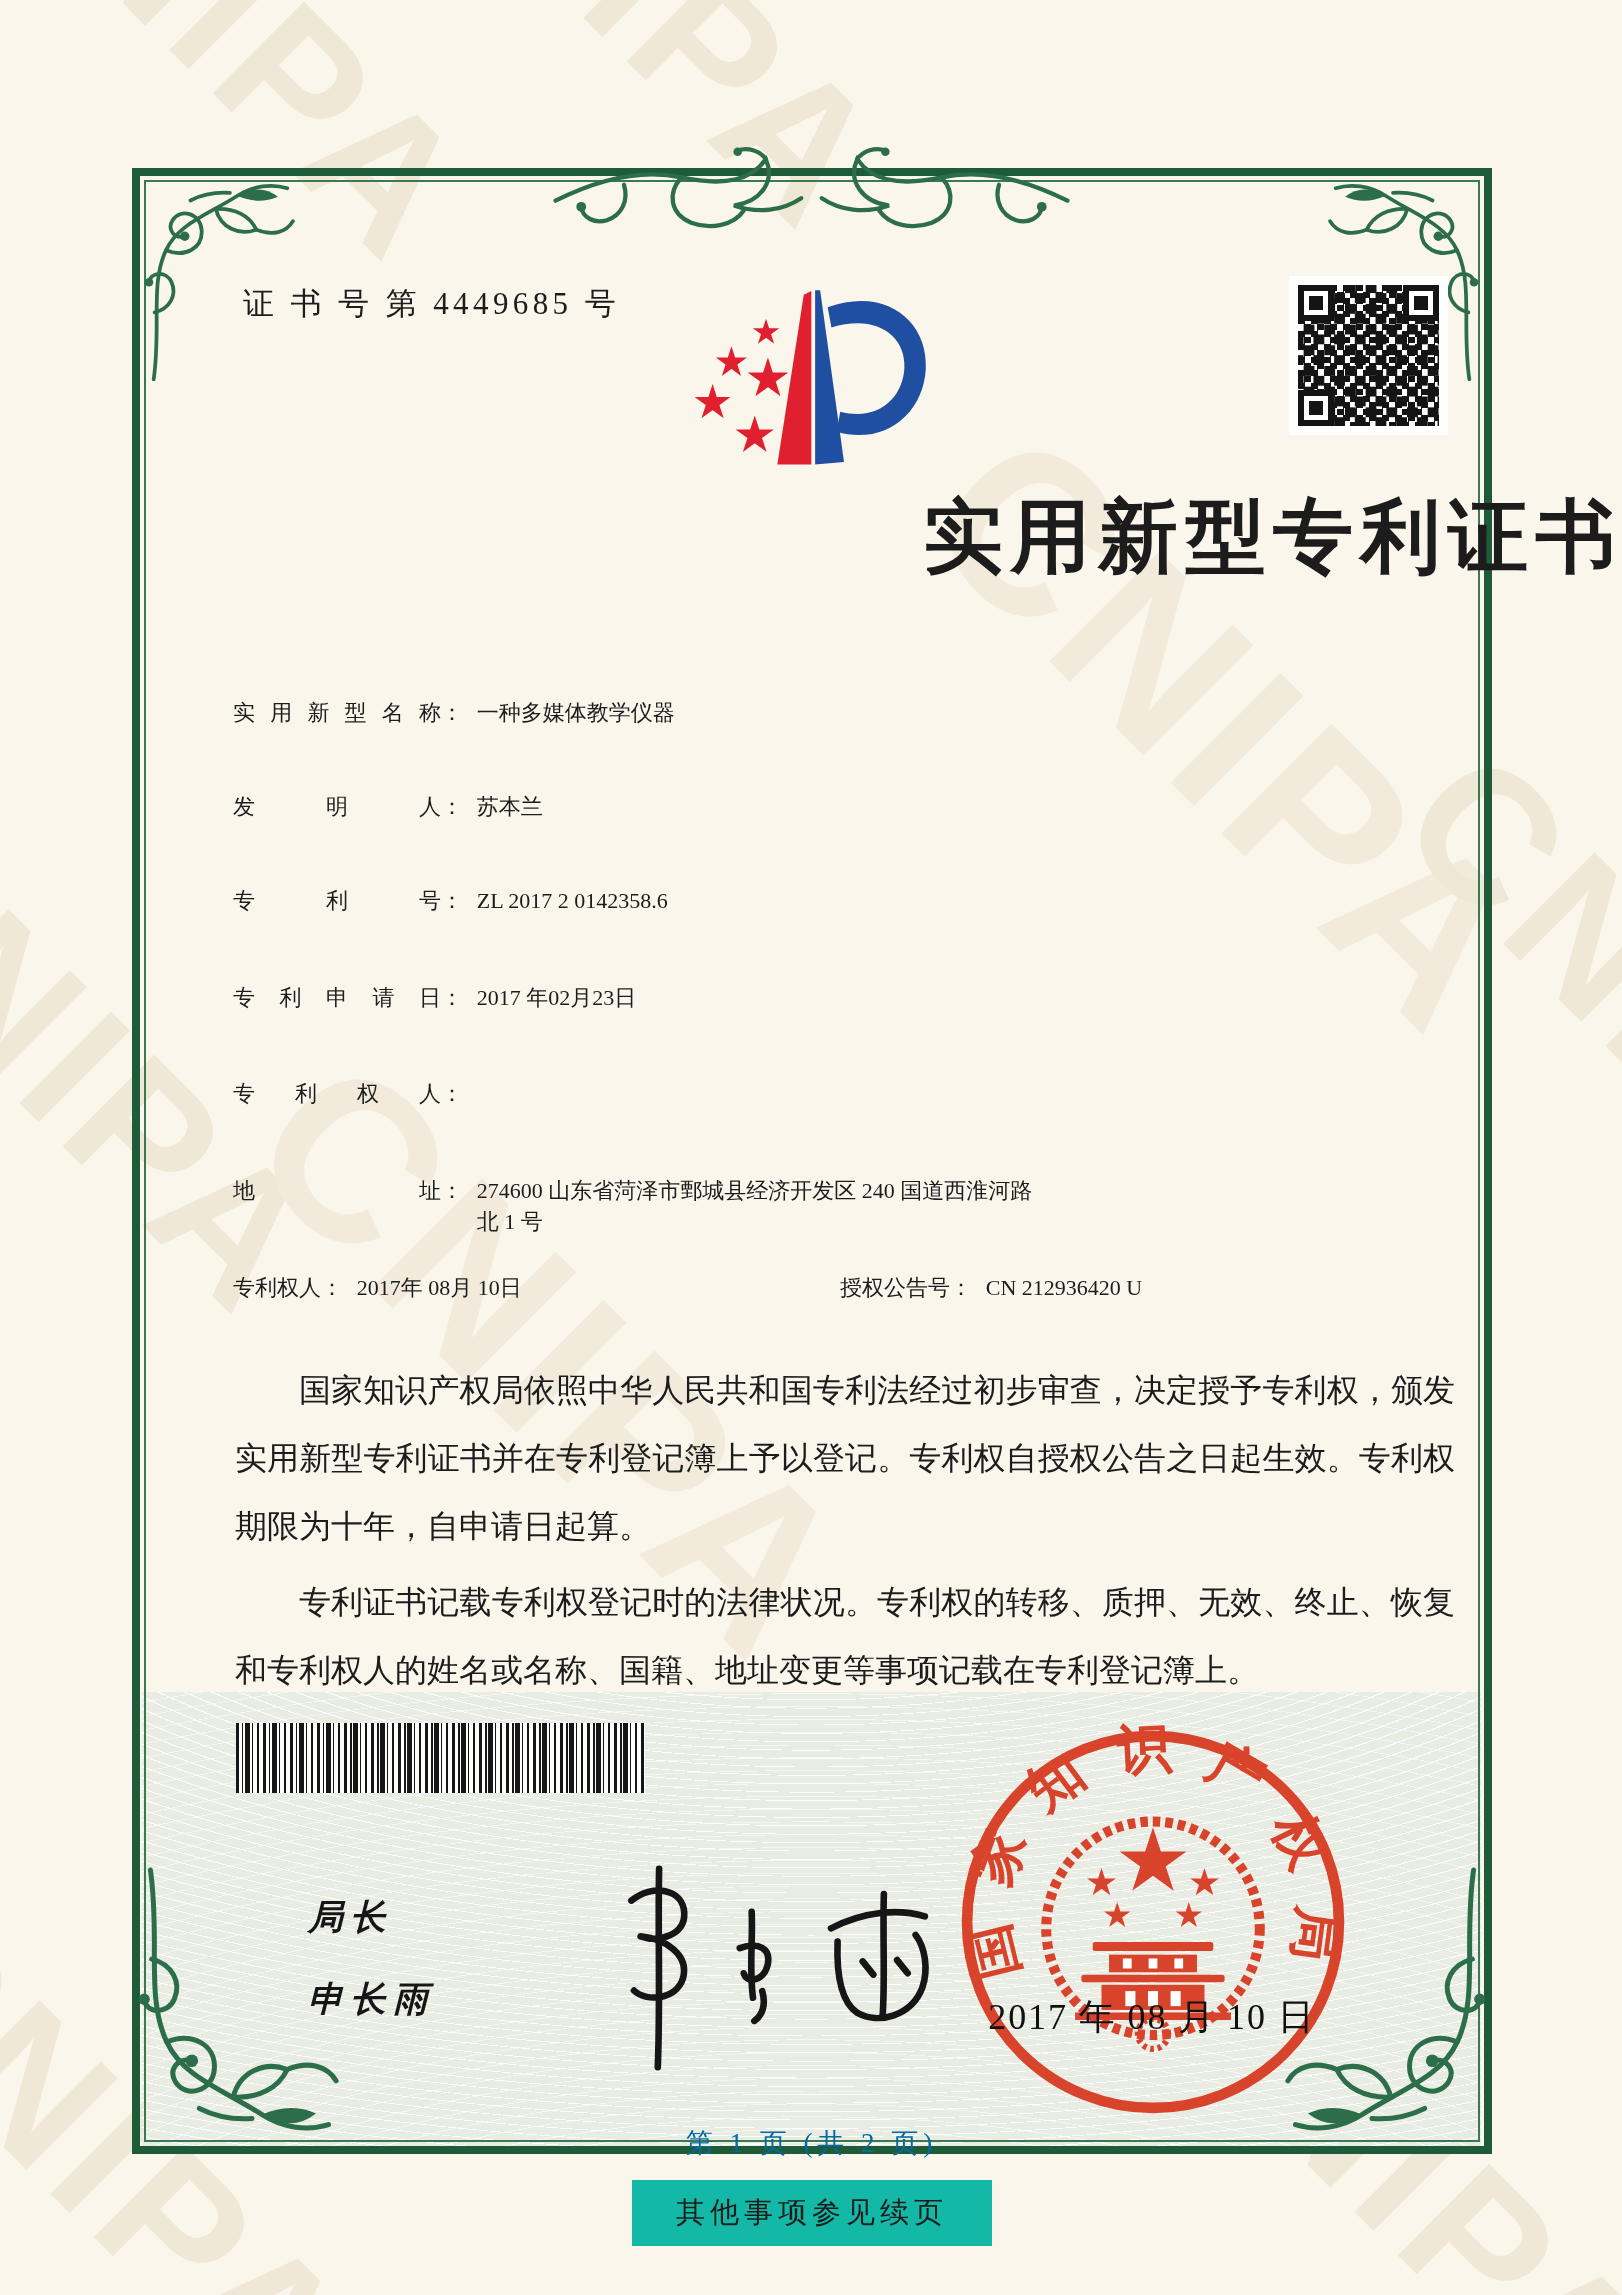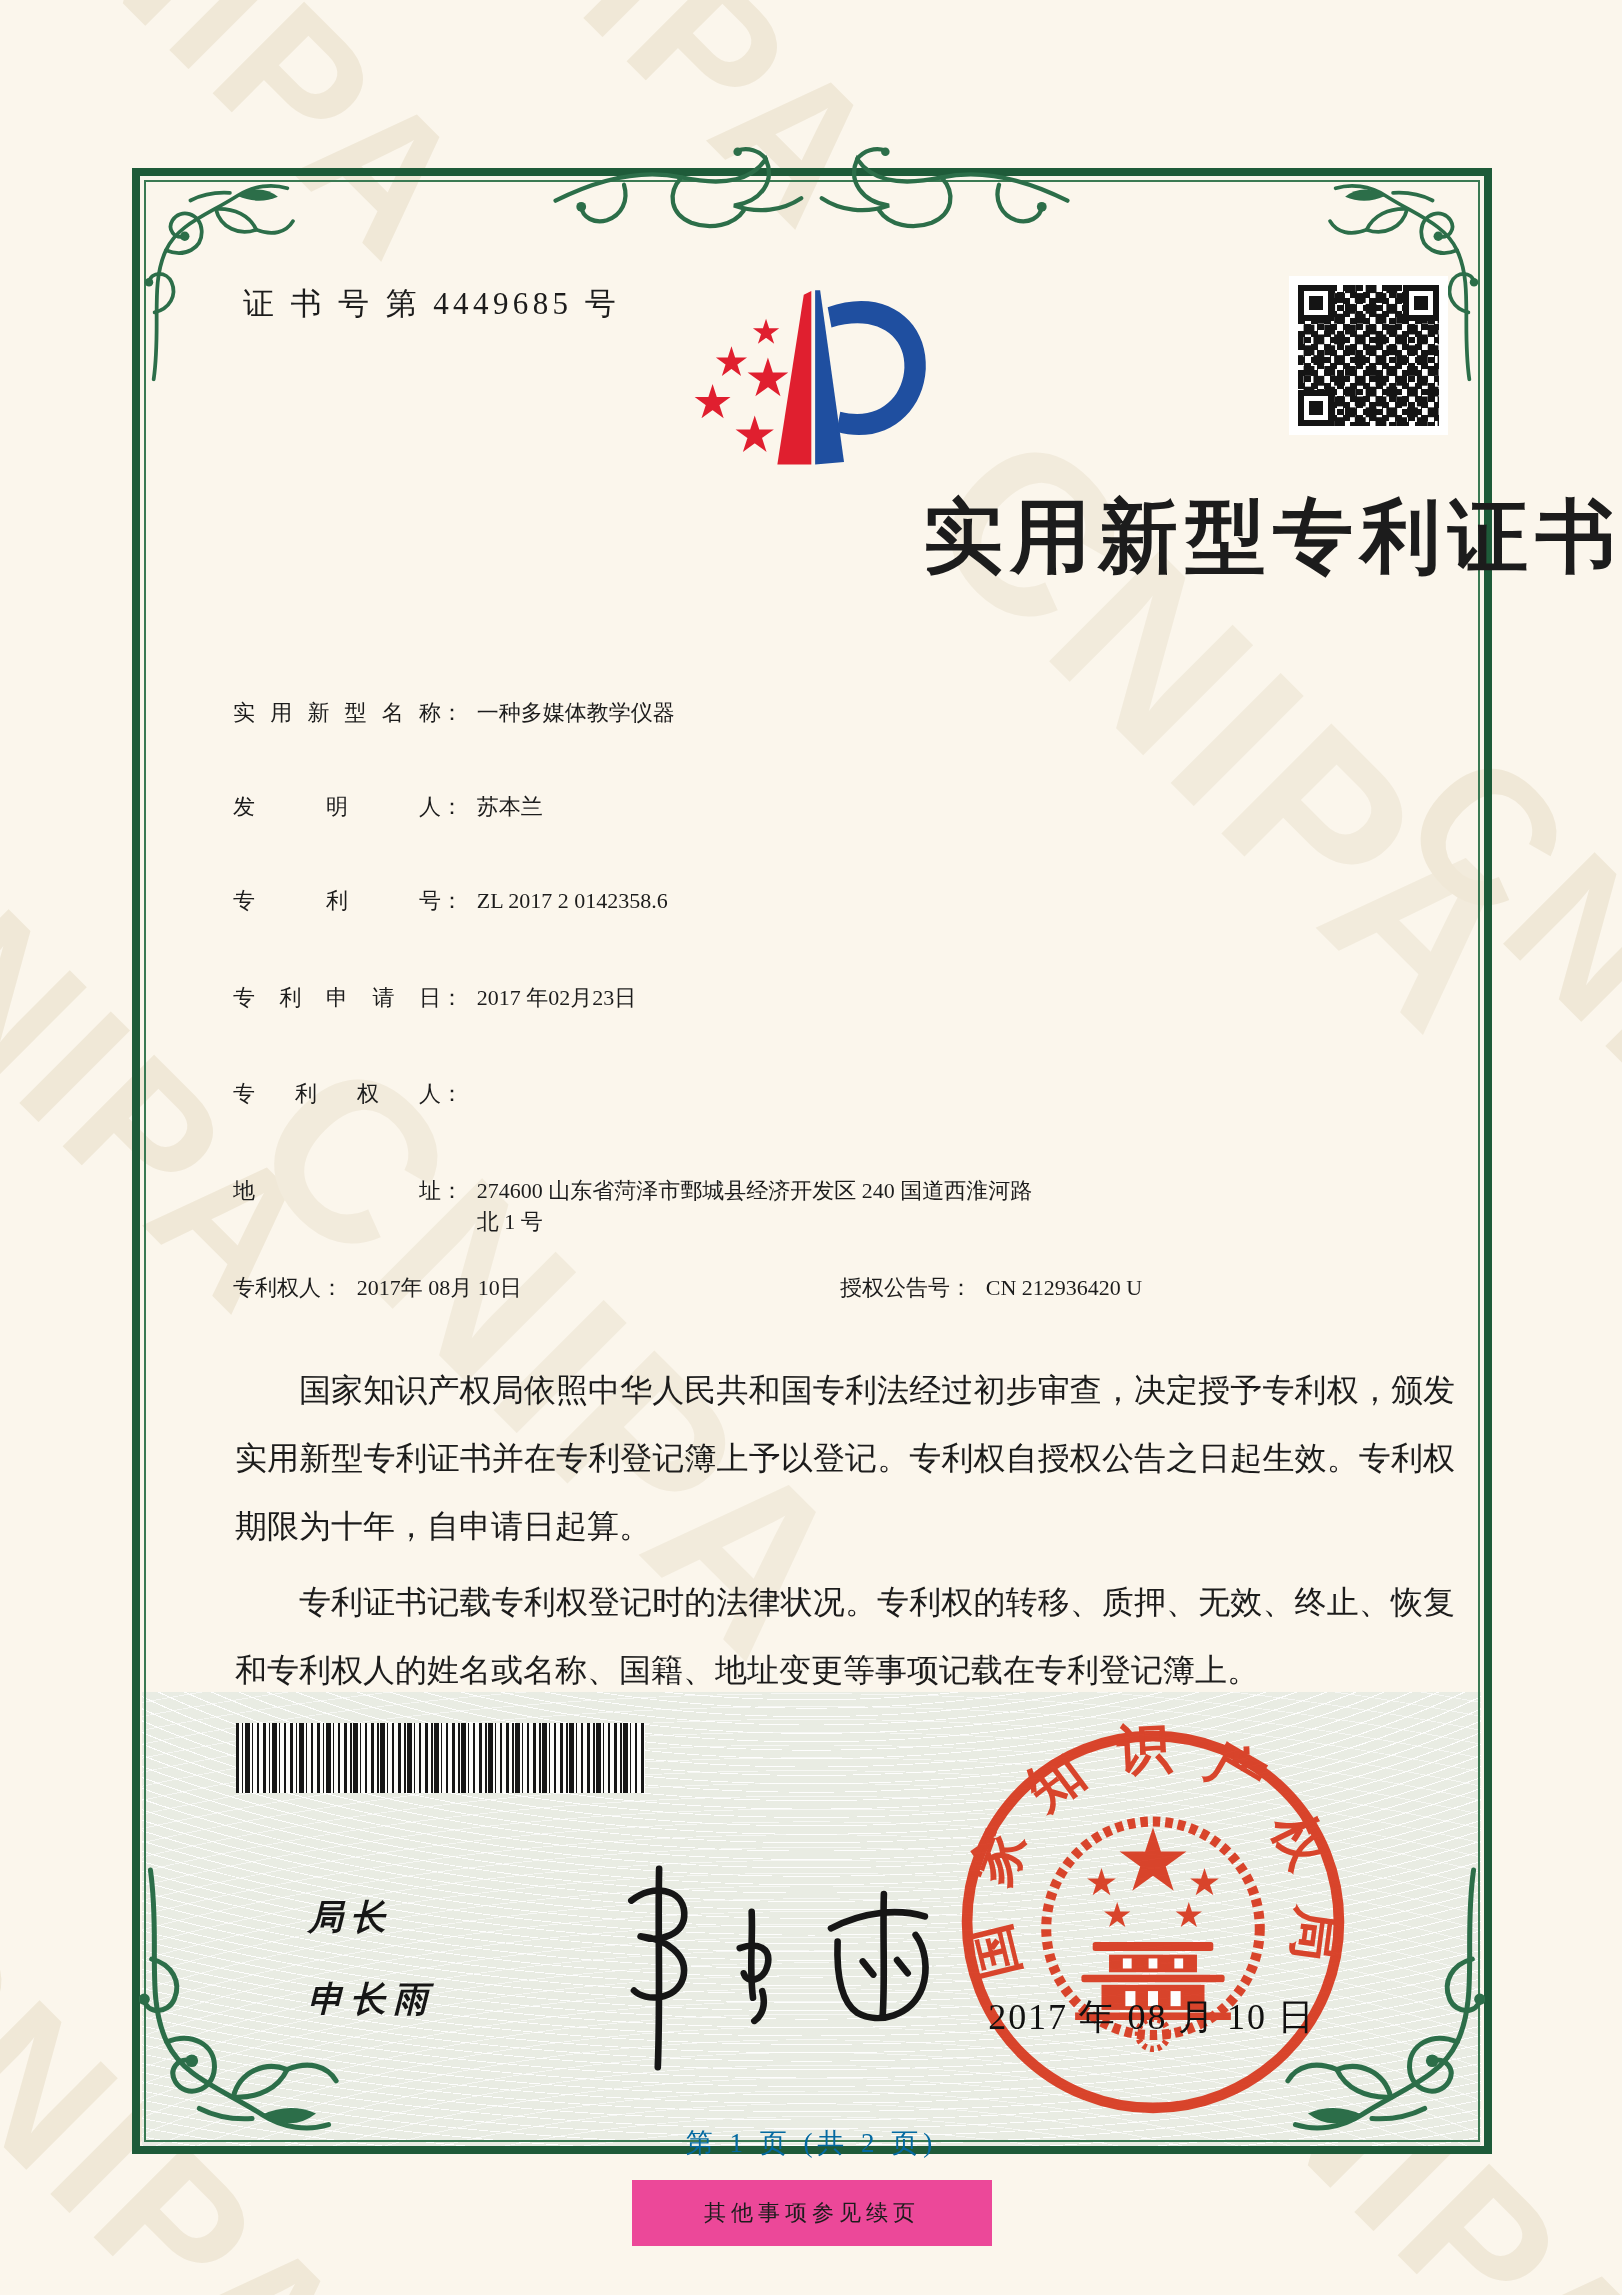--- a/index.html
+++ b/index.html
@@ -88,22 +88,22 @@
   .seal-date{
     position:absolute;left:964px;top:1993px;width:376px;z-index:5;text-align:center;
     font-size:36px;letter-spacing:1.9px;color:#111;
   }
   .pageno{
     position:absolute;left:0;width:100%;top:2092px;z-index:4;text-align:center;
     font-size:27px;letter-spacing:5px;color:#0369a1;margin-top:33px;
   }
   .footnote{
     position:absolute;left:632px;top:2180px;width:360px;height:66px;z-index:4;
-    background:#ec4899;display:flex;align-items:center;justify-content:center;
-    font-size:22px;letter-spacing:5px;
+    background:#14b8a6;display:flex;align-items:center;justify-content:center;
+    font-size:29px;letter-spacing:5px;
   }
 </style>
 </head>
 <body>
 
 <div class="page">
 
   <svg width="0" height="0" style="position:absolute" aria-hidden="true">
     <defs>
       <path id="star" d="M0,-1 L0.588,0.809 L-0.951,-0.309 L0.951,-0.309 L-0.588,0.809 Z"></path>

